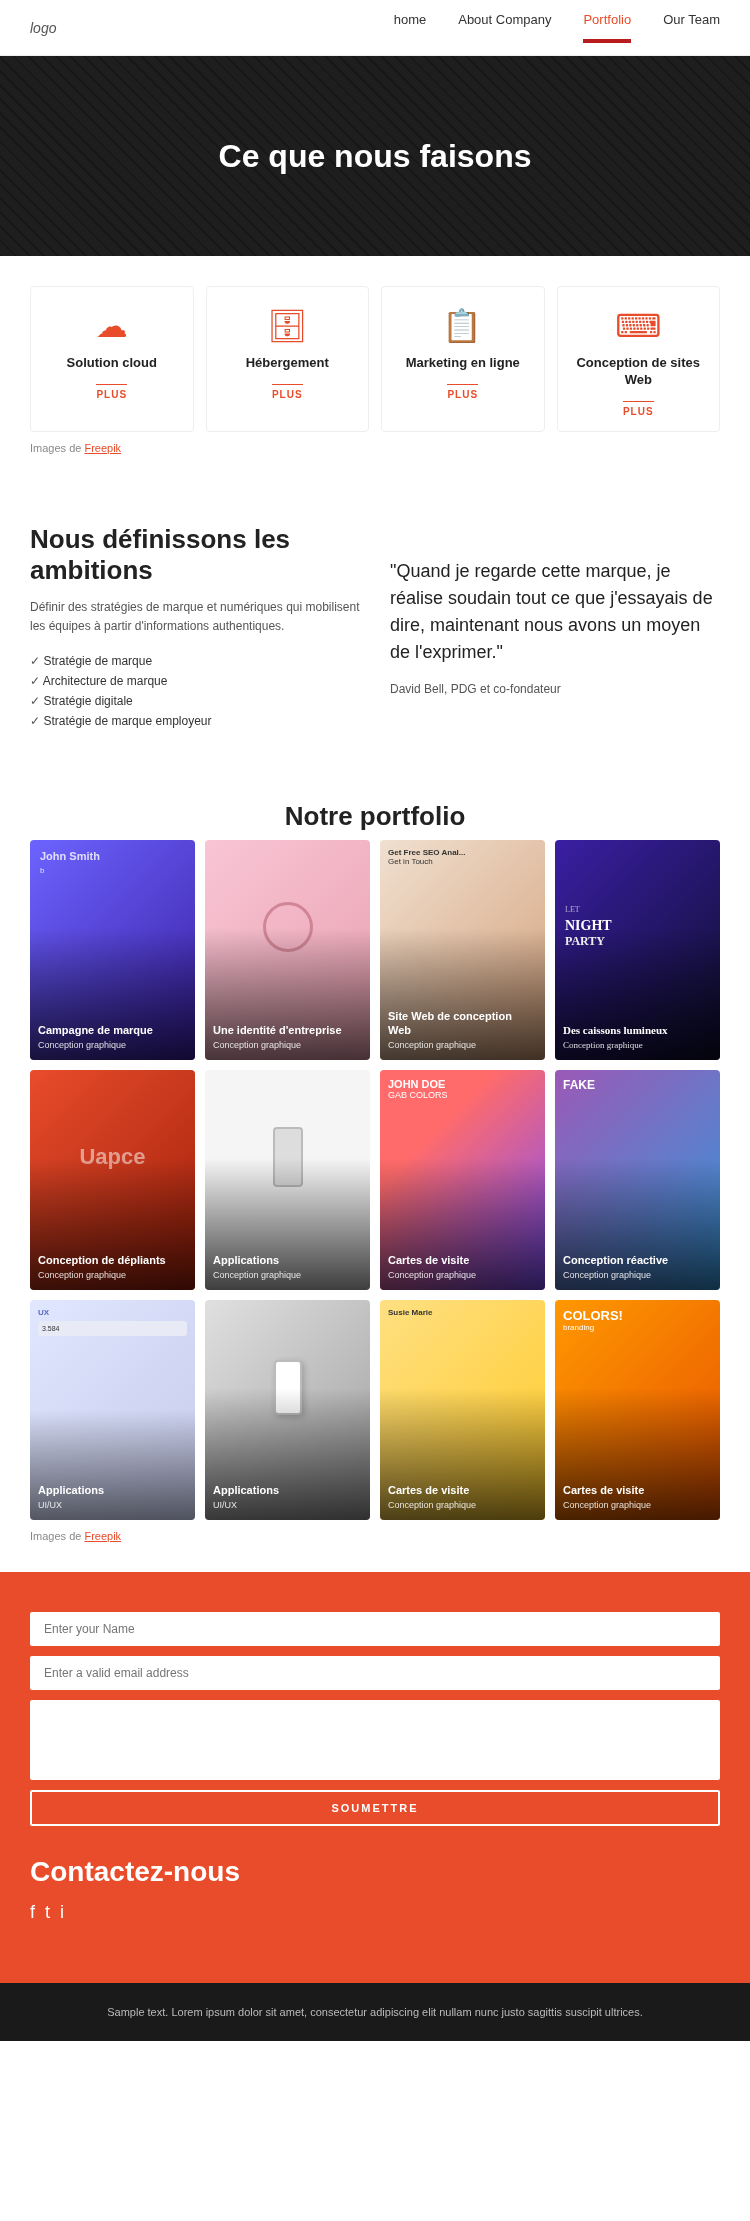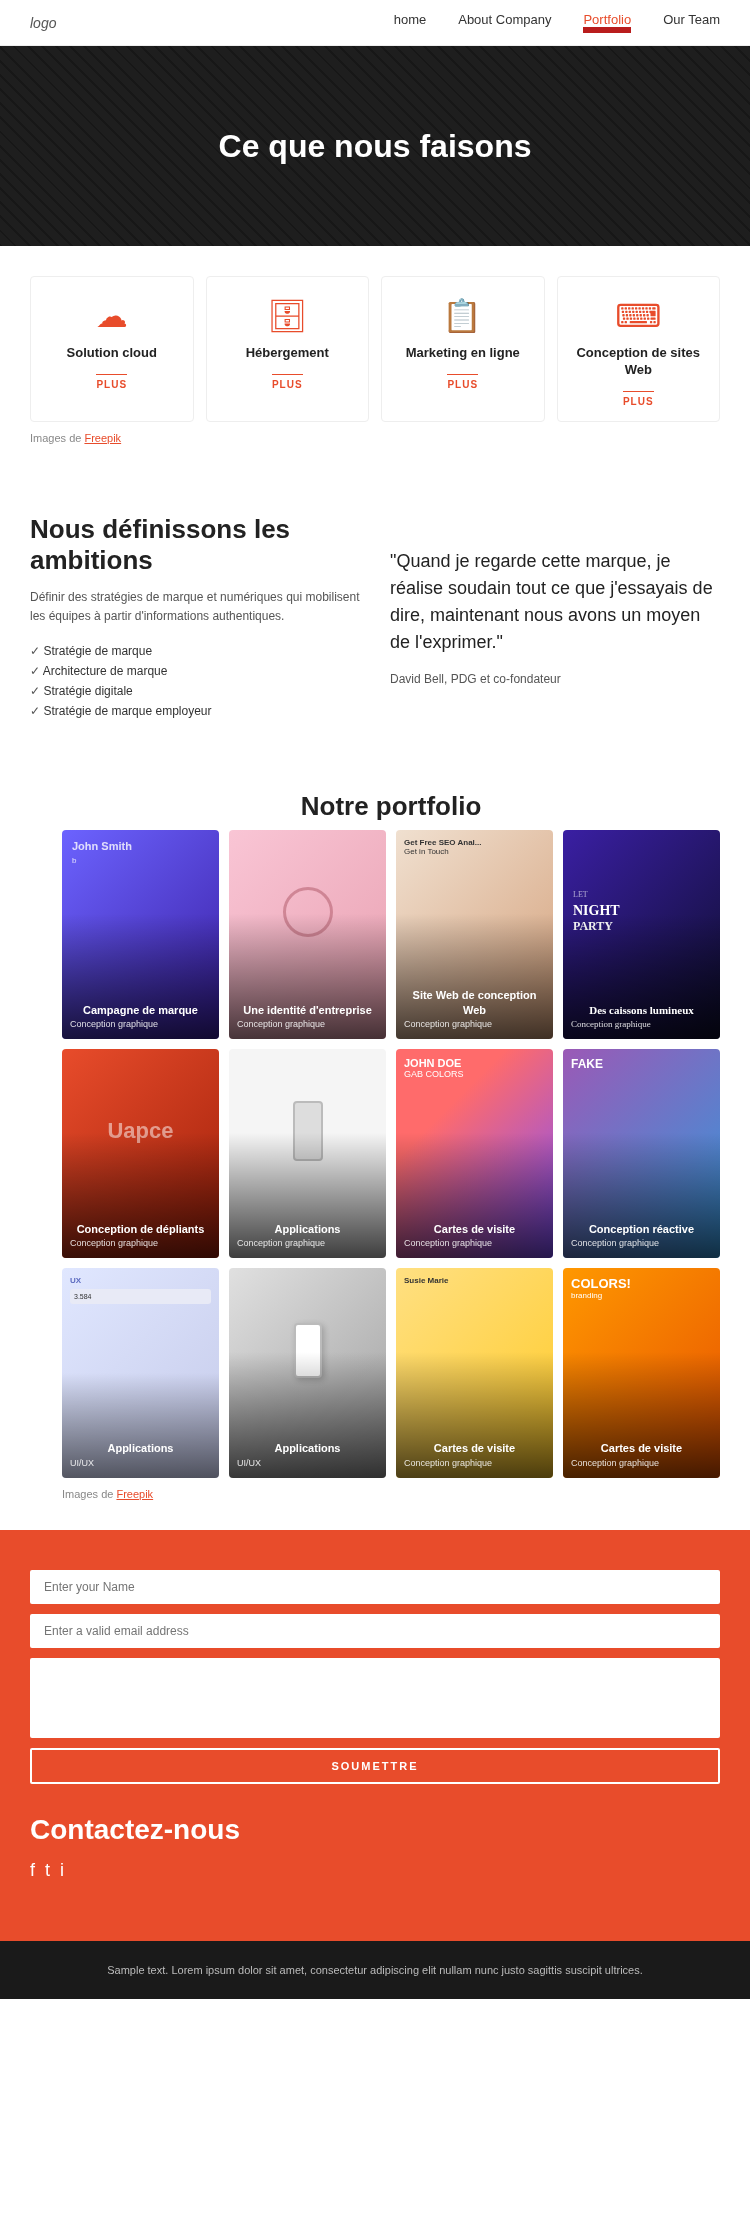--- a/index.html
+++ b/index.html
@@ -7,21 +7,21 @@
 
     
     nav {
       display: flex; align-items: center; justify-content: space-between;
       padding: 12px 30px; background: #fff; border-bottom: 1px solid #eee;
       position: relative; z-index: 10;
     }
     .nav-logo { font-size: 14px; color: #555; font-style: italic; }
     .nav-links { display: flex; gap: 32px; font-size: 13px; }
     .nav-links a { text-decoration: none; color: #333; }
-    .nav-links a.active { color: #e84c2b; border-bottom: 6px solid #b91c1c; padding-bottom: 0; }
+    .nav-links a.active { color: #e84c2b; border-bottom: 4px solid #b91c1c; padding-bottom: 12px; }
 
     
     .hero {
       position: relative; height: 200px; background: #1a1a1a;
       display: flex; align-items: center; justify-content: center; overflow: hidden;
     }
     .hero-bg {
       position: absolute; inset: 0;
       background: linear-gradient(rgba(0,0,0,0.55), rgba(0,0,0,0.55)),
         repeating-linear-gradient(45deg, #333 0px, #333 2px, #444 2px, #444 10px);
@@ -50,37 +50,37 @@
     .about-left h2 { font-size: 26px; font-weight: 900; margin-bottom: 12px; line-height: 1.2; }
     .about-left p { font-size: 12px; color: #555; margin-bottom: 14px; line-height: 1.6; }
     .about-left ul { list-style: none; font-size: 12px; color: #333; }
     .about-left ul li { padding: 3px 0; }
     .about-left ul li::before { content: "✓ "; color: #555; }
     .about-right { display: flex; flex-direction: column; justify-content: center; }
     .quote-text { font-size: 18px; color: #222; line-height: 1.5; margin-bottom: 16px; font-style: normal; }
     .quote-author { font-size: 12px; color: #555; }
 
     
-    .portfolio-section { padding: 30px 30px 10px; margin-left: 32px; }
+    .portfolio-section { padding: 30px 30px 10px; }
     .section-title { text-align: center; font-size: 26px; font-weight: 900; margin-bottom: 8px; }
     .section-subtitle { text-align: center; font-size: 12px; color: #666; line-height: 1.6; margin-bottom: 24px; }
 
     .portfolio-grid { display: grid; grid-template-columns: repeat(4,1fr); gap: 10px; }
     .portfolio-item { border-radius: 4px; overflow: hidden; position: relative; cursor: pointer; }
     .portfolio-item .thumb {
       width: 100%; aspect-ratio: 3/4; display: flex; flex-direction: column;
       align-items: stretch; justify-content: flex-end;
       position: relative; overflow: hidden;
     }
     .portfolio-item .overlay {
       position: absolute; inset: 0;
       background: linear-gradient(to bottom, transparent 40%, rgba(0,0,0,0.7) 100%);
     }
     .portfolio-item .info { position: relative; z-index: 2; padding: 8px 8px 10px; color: #fff; }
-    .portfolio-item .info h4 { font-size: 11px; font-weight: 700; line-height: 1.3; margin-bottom: 2px; text-align: center; }
+    .portfolio-item .info h4 { font-size: 11px; font-weight: 700; line-height: 1.3; margin-bottom: 2px; }
     .portfolio-item .info p { font-size: 9px; opacity: 0.85; }
 
     
     .bg-purple { background: linear-gradient(135deg, #6C63FF 0%, #3a1fa3 100%); }
     .bg-pink { background: linear-gradient(135deg, #f9c5d5 0%, #e8a0b0 100%); }
     .bg-dark { background: linear-gradient(135deg, #3a1fa3 0%, #0d0d2b 100%); font-family: Liberation Serif, serif; }
     .bg-red { background: linear-gradient(135deg, #e84c2b 0%, #a0200a 100%); }
     .bg-multicolor { background: linear-gradient(135deg, #ff6b6b 30%, #7c4dff 100%); }
     .bg-violet { background: linear-gradient(135deg, #9b59b6 0%, #3498db 100%); }
     .bg-light { background: linear-gradient(135deg, #e0e7ff 0%, #c5cae9 100%); }

